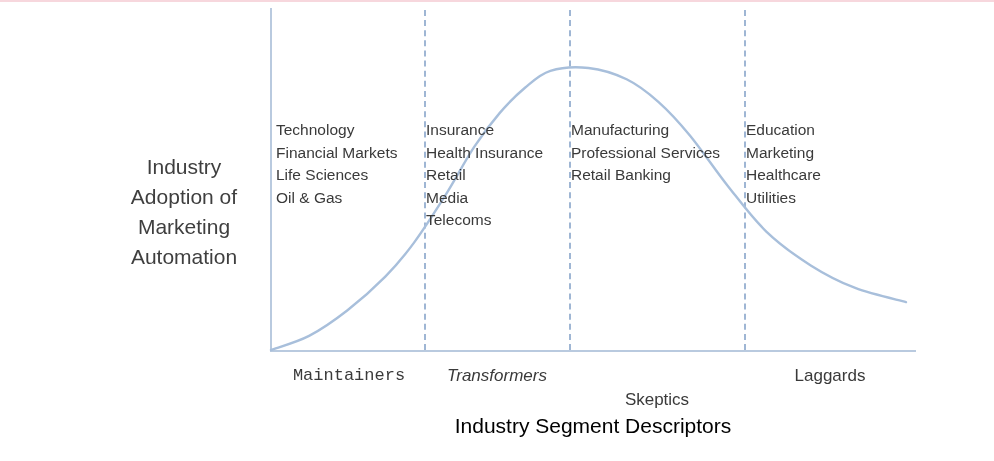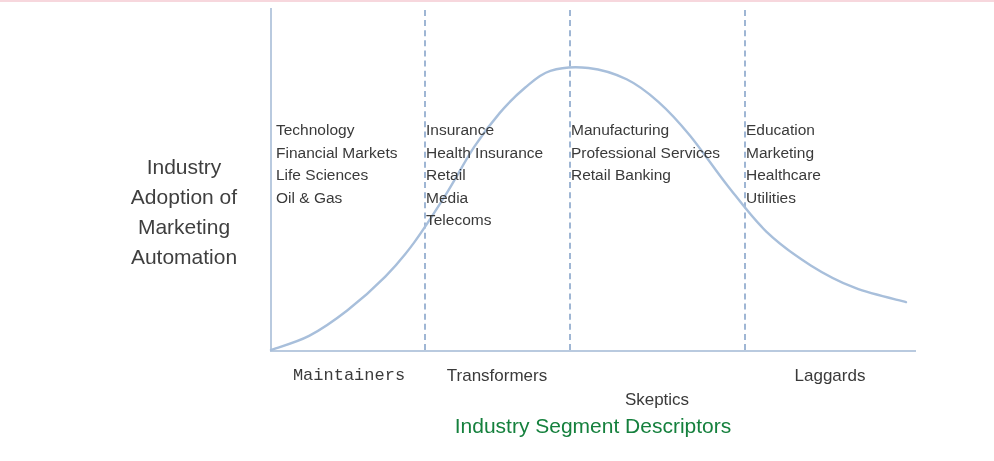--- a/index.html
+++ b/index.html
@@ -95,33 +95,33 @@
   
   .segment-tick {
     position: absolute;
     top: 366px;
     text-align: center;
     font-size: 17px;
     color: #3a3a3a;
     white-space: nowrap;
   }
   #tick-0 { left: 276px; width: 146px; font-family: Liberation Mono, monospace; }
-  #tick-1 { left: 426px; width: 142px; }
+  #tick-1 { left: 426px; width: 142px; font-style: italic; }
   #tick-2 { left: 571px; width: 172px; margin-top: 24px; }
   #tick-3 { left: 746px; width: 168px; }
 
   
   #x-axis-title {
     position: absolute;
     left: 270px;
     top: 414px;
     width: 646px;
     text-align: center;
     font-size: 21px;
-    color: #15803d;
+    color: #000000;
     white-space: nowrap;
   }
 </style>
 </head>
 <body>
 
 <div id="top-rule"></div>
 
 <div id="figure">
 

